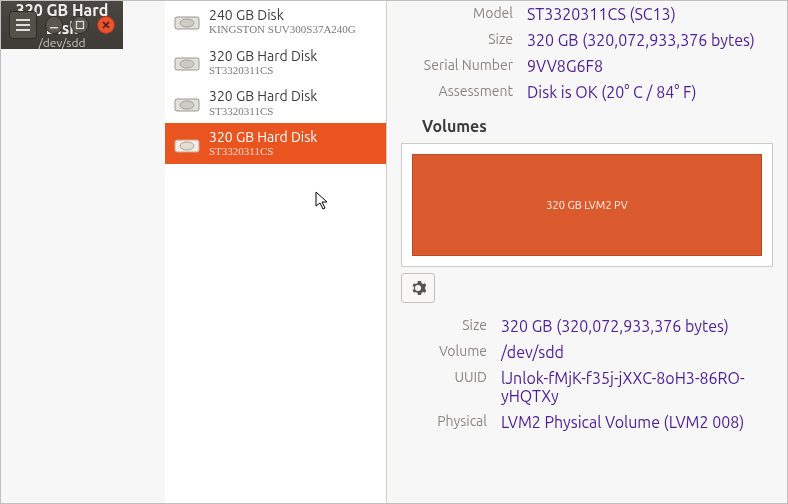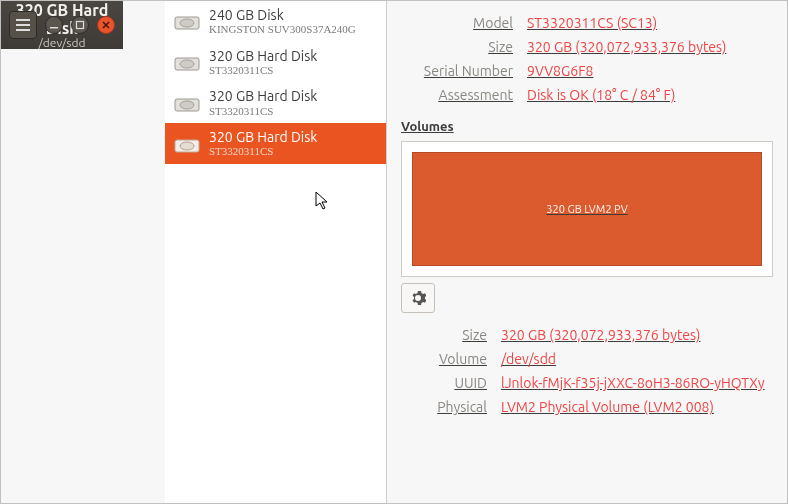--- a/index.html
+++ b/index.html
@@ -23,27 +23,27 @@
   .disk-item .iconbox { width: 28px; height: 22px; flex-shrink: 0; display:flex; align-items:center; justify-content:center; }
   .disk-item .labels { line-height: 1.15; }
   .disk-item .name { font-size: 14px; color: #3c3c3c; }
   .disk-item .model { font-size: 11px; color: #7a7a7a; font-family: Liberation Serif, serif; }
   .disk-item.selected { background: #e95420; }
   .disk-item.selected .name { color: #fff; }
   .disk-item.selected .model { color: #f6d6ca; }
   
   .cursor { position: absolute; left: 150px; top: 190px; pointer-events: none; z-index: 50; }
   
-  .main { flex: 1; display: flex; flex-direction: column; padding: 14px 14px 4px 14px; overflow-y: auto; background: #f7f7f7; text-decoration: underline; }
+  .main { flex: 1; display: flex; flex-direction: column; padding: 4px 14px 4px 14px; overflow-y: auto; background: #f7f7f7; }
   .kvgrid { display: grid; grid-template-columns: 112px 1fr; column-gap: 14px; row-gap: 8px; }
   .kvgrid .k { text-align: right; color: #8a8782; font-size: 14px; }
-  .kvgrid .v { color: #ef4444; font-size: 14px; }
-  .section-title { font-weight: bold; font-size: 13px; color: #3c3c3c; margin: 16px 0 8px 0; }
+  .kvgrid .v { color: #4c1d95; font-size: 16px; }
+  .section-title { font-weight: bold; font-size: 16px; color: #3c3c3c; margin: 16px 0 8px 21px; }
   .volumes-box { border: 1px solid #cfcbc5; background: #fff; padding: 10px; }
-  .volume-pv { background: #dc5b2e; height: 114px; display: flex; align-items: center; justify-content: center; color: #fff6f2; font-size: 11px; border: 1px solid #b64a26; cursor: pointer; }
+  .volume-pv { background: #dc5b2e; height: 102px; display: flex; align-items: center; justify-content: center; color: #fff6f2; font-size: 11px; border: 1px solid #b64a26; cursor: pointer; }
   .toolbar-row { margin-top: 6px; display:flex; }
   .gear-btn { width: 34px; height: 30px; background: #f8f7f5; border: 1px solid #c6c2bb; border-radius: 3px; display: flex; align-items: center; justify-content: center; cursor: pointer; }
   .kvgrid.bottom { margin-top: 14px; grid-template-columns: 86px 1fr; }
   .kvgrid.bottom .k { text-align: right; }
 </style>
 </head>
 <body>
 
 <div class="window">
 
@@ -137,21 +137,21 @@
 
     <div class="main">
       <div class="kvgrid">
         <div class="k">Model</div>
         <div class="v">ST3320311CS (SC13)</div>
         <div class="k">Size</div>
         <div class="v">320 GB (320,072,933,376 bytes)</div>
         <div class="k">Serial Number</div>
         <div class="v">9VV8G6F8</div>
         <div class="k">Assessment</div>
-        <div class="v">Disk is OK (18° C / 84° F)</div>
+        <div class="v">Disk is OK (20° C / 84° F)</div>
       </div>
 
       <div class="section-title">Volumes</div>
 
       <div class="volumes-box">
         <div class="volume-pv">
           <span>320 GB LVM2 PV</span>
         </div>
       </div>
 

